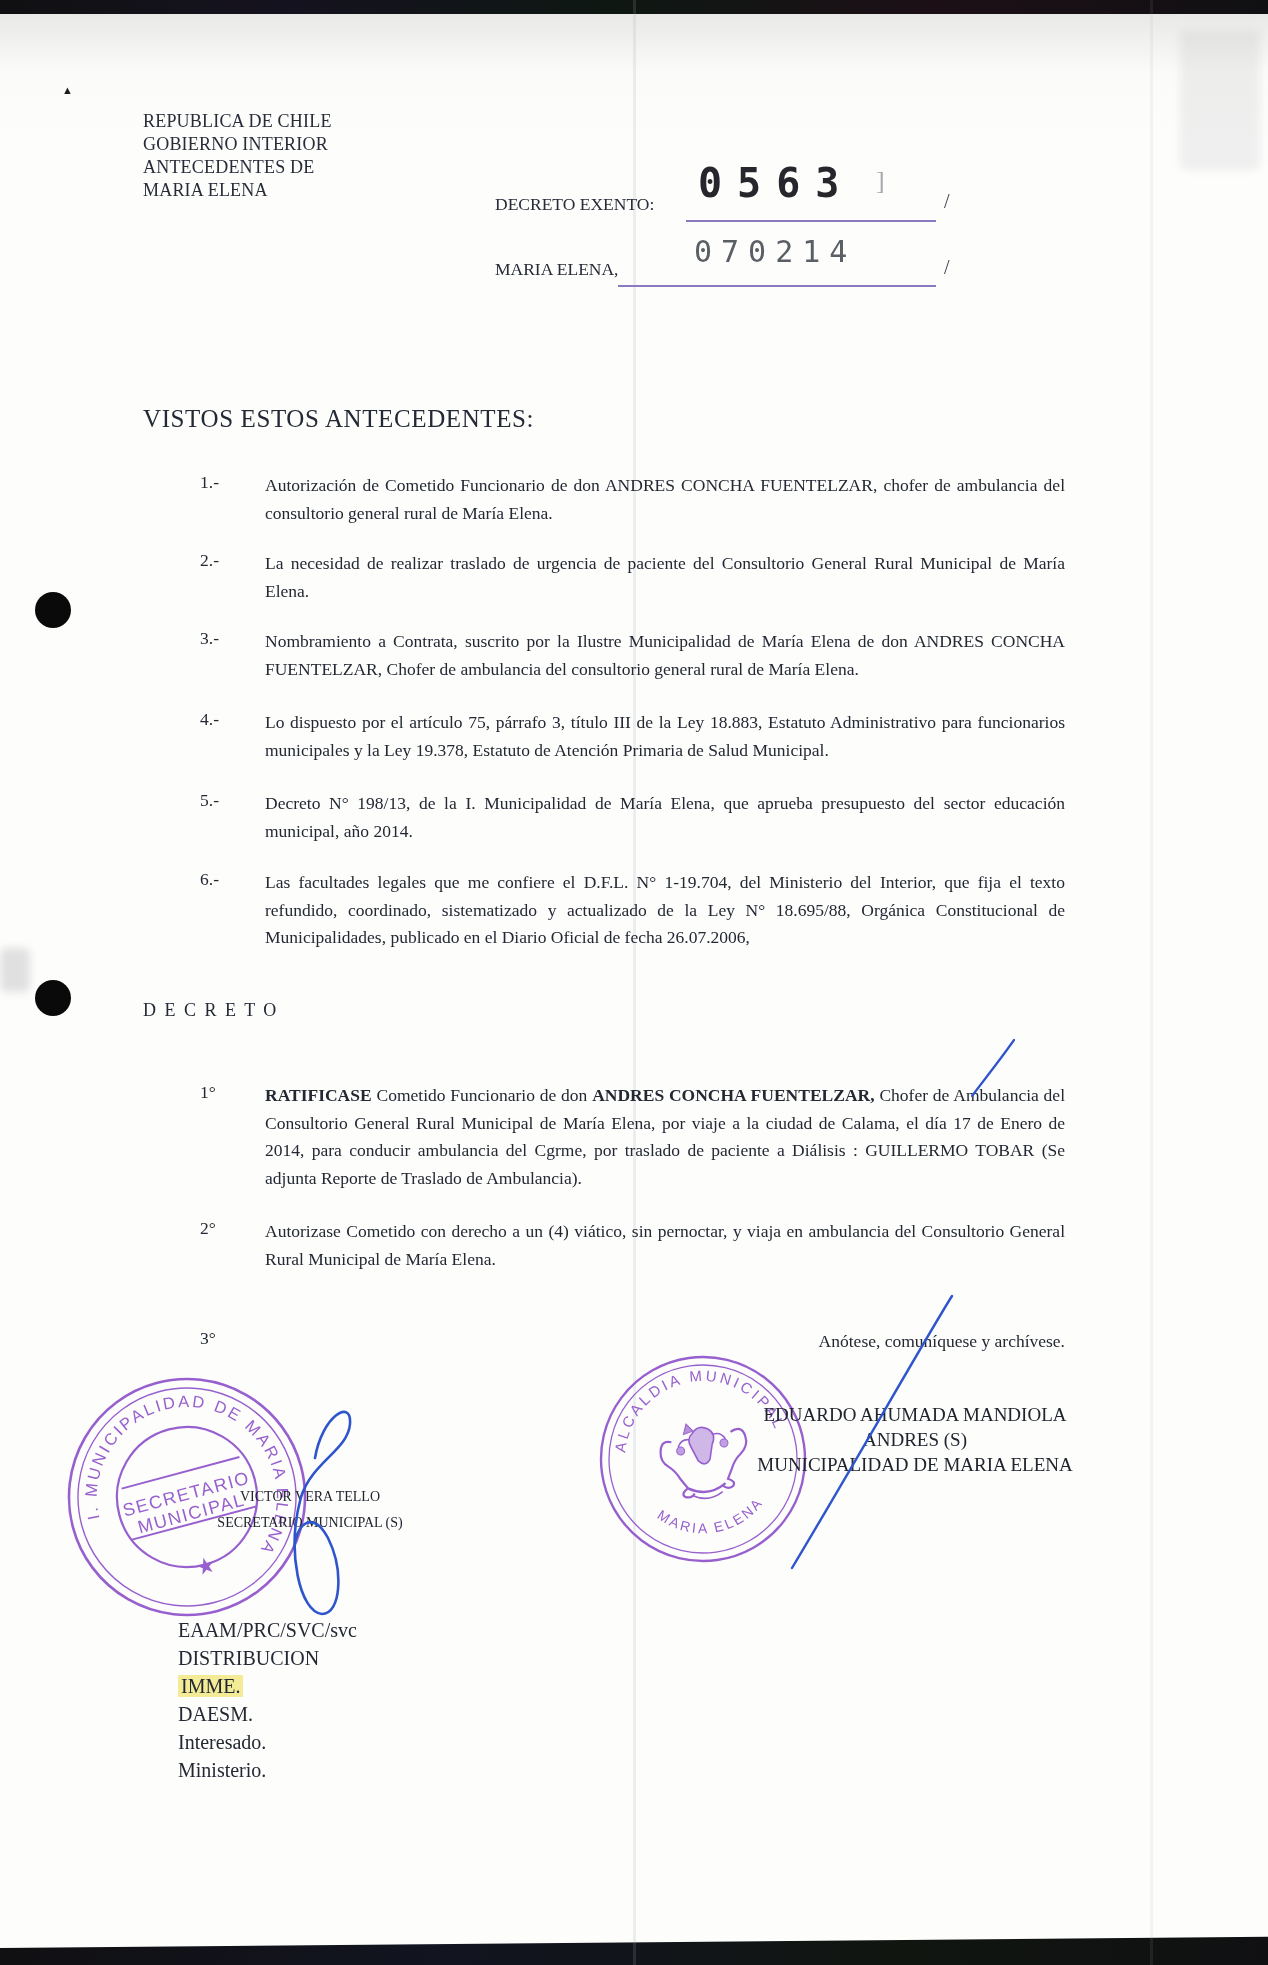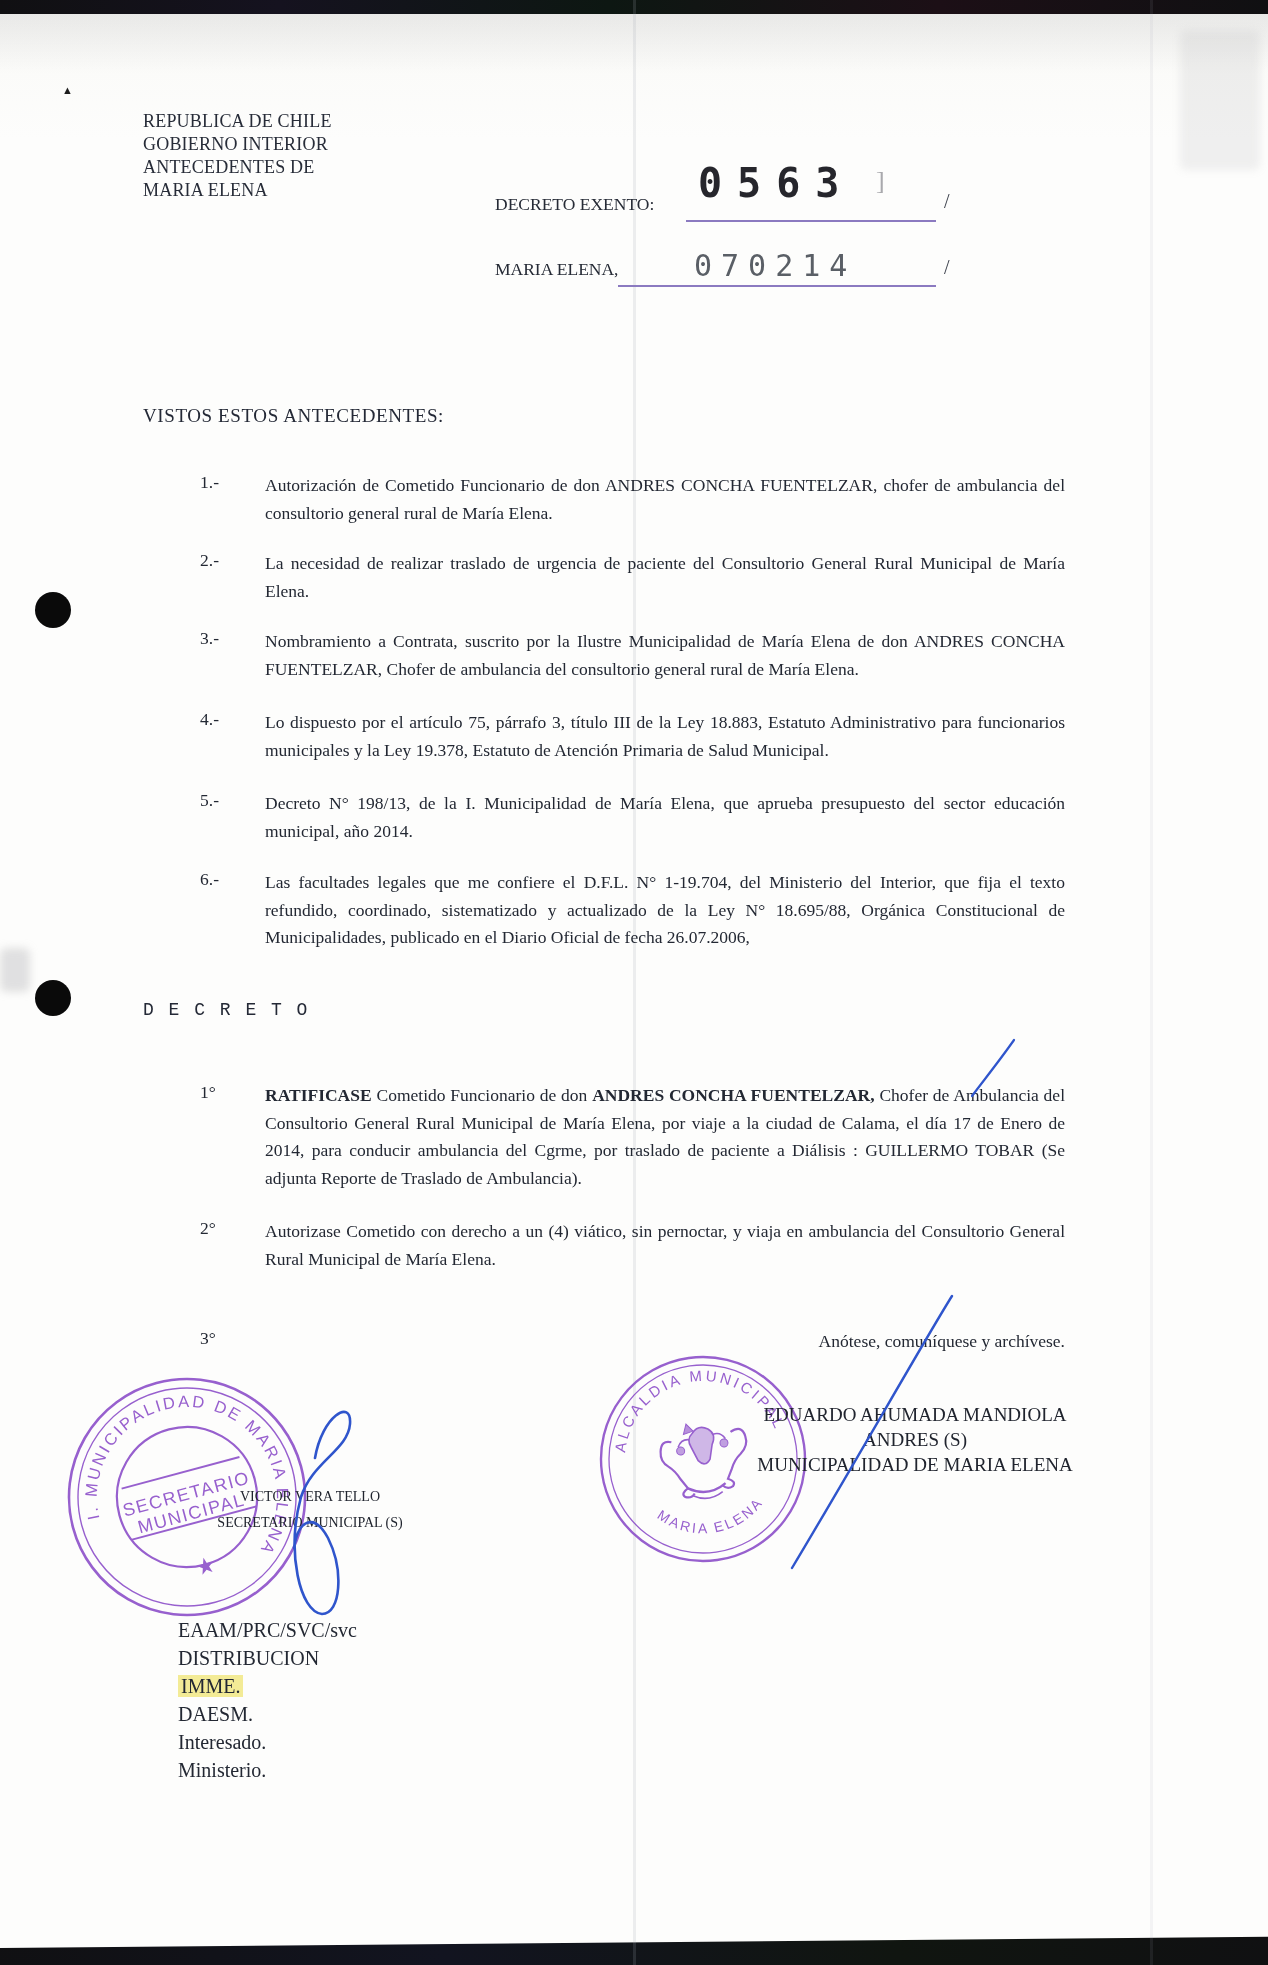--- a/index.html
+++ b/index.html
@@ -22,25 +22,25 @@
         color:#272c38;letter-spacing:0.2px;}
   .fieldlabel{position:absolute;font-size:17.5px;color:#262b36;}
   .fieldline{position:absolute;border-bottom:2px solid #8b7ac0;}
   .stampnum{position:absolute;font-family:"DejaVu Sans Mono",monospace;font-weight:bold;
         color:#26262c;font-size:40px;letter-spacing:15px;}
   .datenum{position:absolute;font-family:"DejaVu Sans Mono",monospace;color:#5a5f66;
         font-size:30px;letter-spacing:9px;}
   .graymark{position:absolute;color:#a9a9ad;font-size:26px;}
   .slashmark{position:absolute;color:#3a3f4a;font-size:20px;}
 
-  .vistos-heading{position:absolute;left:143px;top:405px;font-size:19px;letter-spacing:0.6px;color:#242936;}
+  .vistos-heading{position:absolute;left:143px;top:405px;font-size:25px;letter-spacing:0.6px;color:#242936;}
   .item{position:absolute;left:200px;width:865px;}
   .item .num{position:absolute;left:0;top:0;font-size:17.5px;}
   .item .txt{margin-left:65px;width:800px;font-size:17.5px;line-height:27.5px;text-align:justify;}
-  .decreto-heading{position:absolute;left:143px;top:1000px;font-size:18px;letter-spacing:2px;color:#242936;font-family:Liberation Mono, monospace;}
+  .decreto-heading{position:absolute;left:143px;top:1000px;font-size:18px;letter-spacing:2px;color:#242936;}
 
   .sig-left{position:absolute;left:160px;top:1484px;width:300px;text-align:center;
         font-size:14px;line-height:26px;color:#20242e;}
   .sig-right{position:absolute;left:742px;top:1402px;width:346px;text-align:center;
         font-size:19px;line-height:25px;color:#20242e;}
 
   .footer{position:absolute;left:178px;top:1616px;font-size:20px;line-height:28px;color:#232833;}
   .footer .b{font-weight:normal;}
   .hl{background:#f3eb96;padding:0 3px;}
 
@@ -72,21 +72,21 @@
   </div>
 
   <div class="fieldlabel" style="left:495px;top:194px;">DECRETO EXENTO:</div>
   <div class="fieldline" style="left:686px;top:196px;width:250px;height:24px;"></div>
   <div class="stampnum" style="left:698px;top:160px;">0563</div>
   <div class="graymark" style="left:876px;top:166px;">]</div>
   <div class="slashmark" style="left:944px;top:190px;">/</div>
 
   <div class="fieldlabel" style="left:495px;top:259px;">MARIA ELENA,</div>
   <div class="fieldline" style="left:618px;top:261px;width:318px;height:24px;"></div>
-  <div class="datenum" style="left:694px;top:234px;margin-top:14px;">070214</div>
+  <div class="datenum" style="left:694px;top:234px;">070214</div>
   <div class="slashmark" style="left:944px;top:256px;">/</div>
 
   <div class="vistos-heading">VISTOS ESTOS ANTECEDENTES:</div>
 
   <div class="item" style="top:472px;">
     <span class="num">1.-</span>
     <div class="txt">Autorización de Cometido Funcionario de don ANDRES CONCHA FUENTELZAR, chofer de ambulancia del consultorio general rural de María Elena.</div>
   </div>
   <div class="item" style="top:550px;">
     <span class="num">2.-</span>

